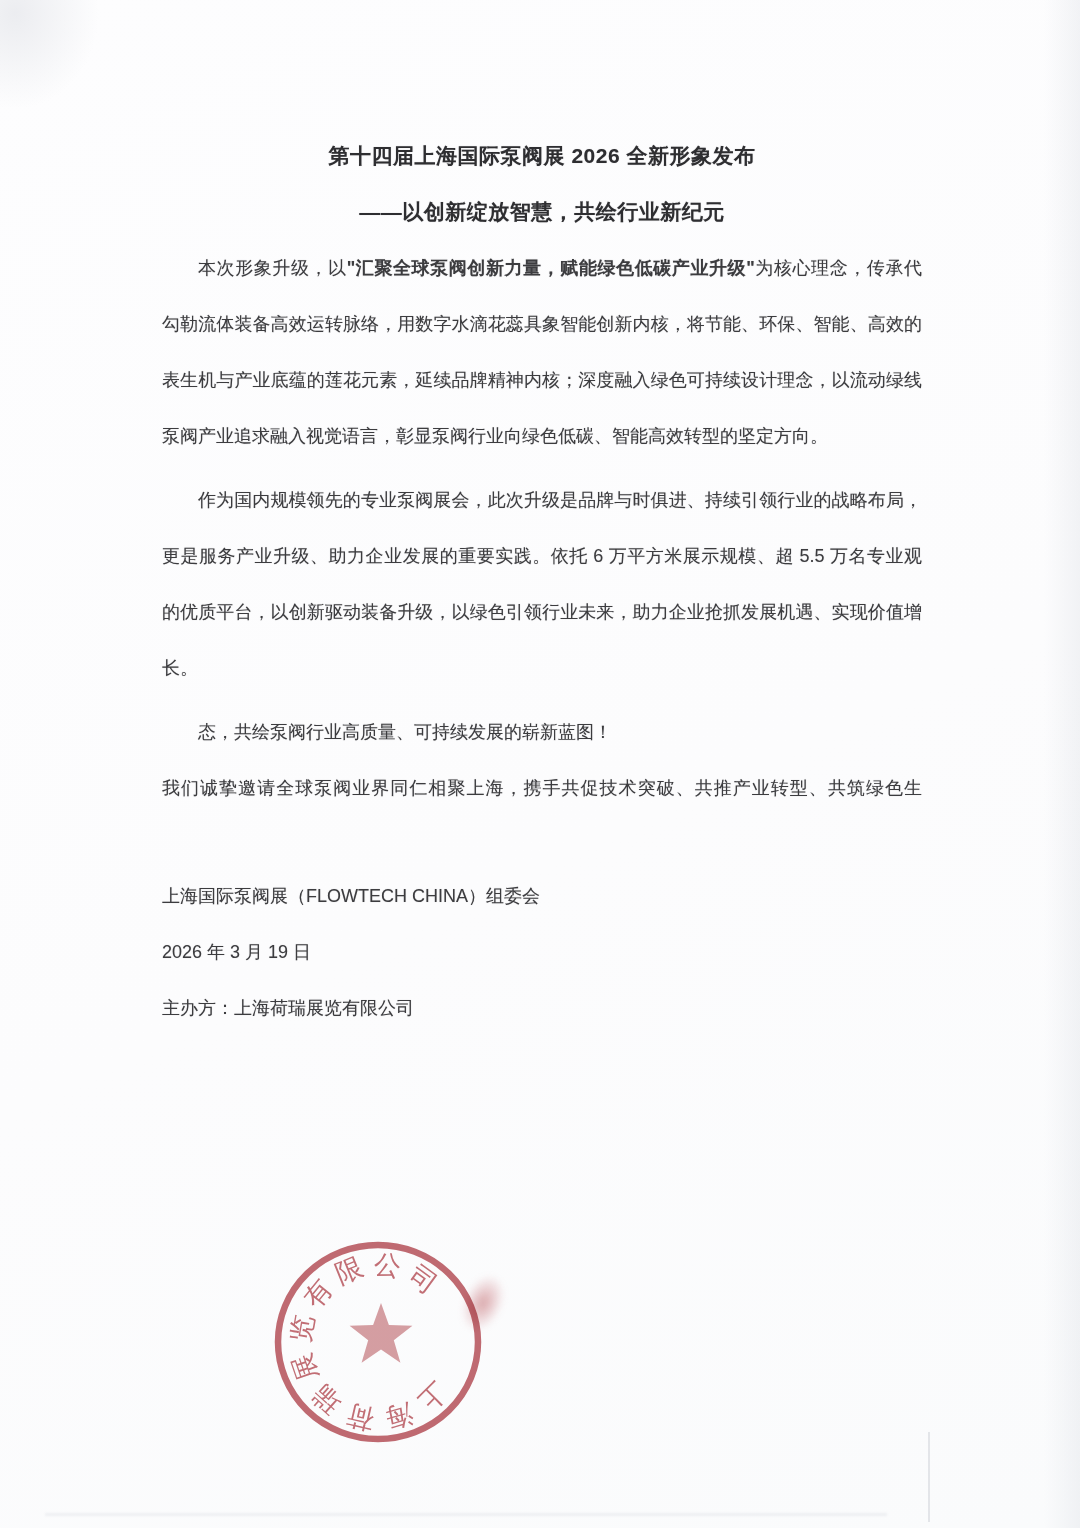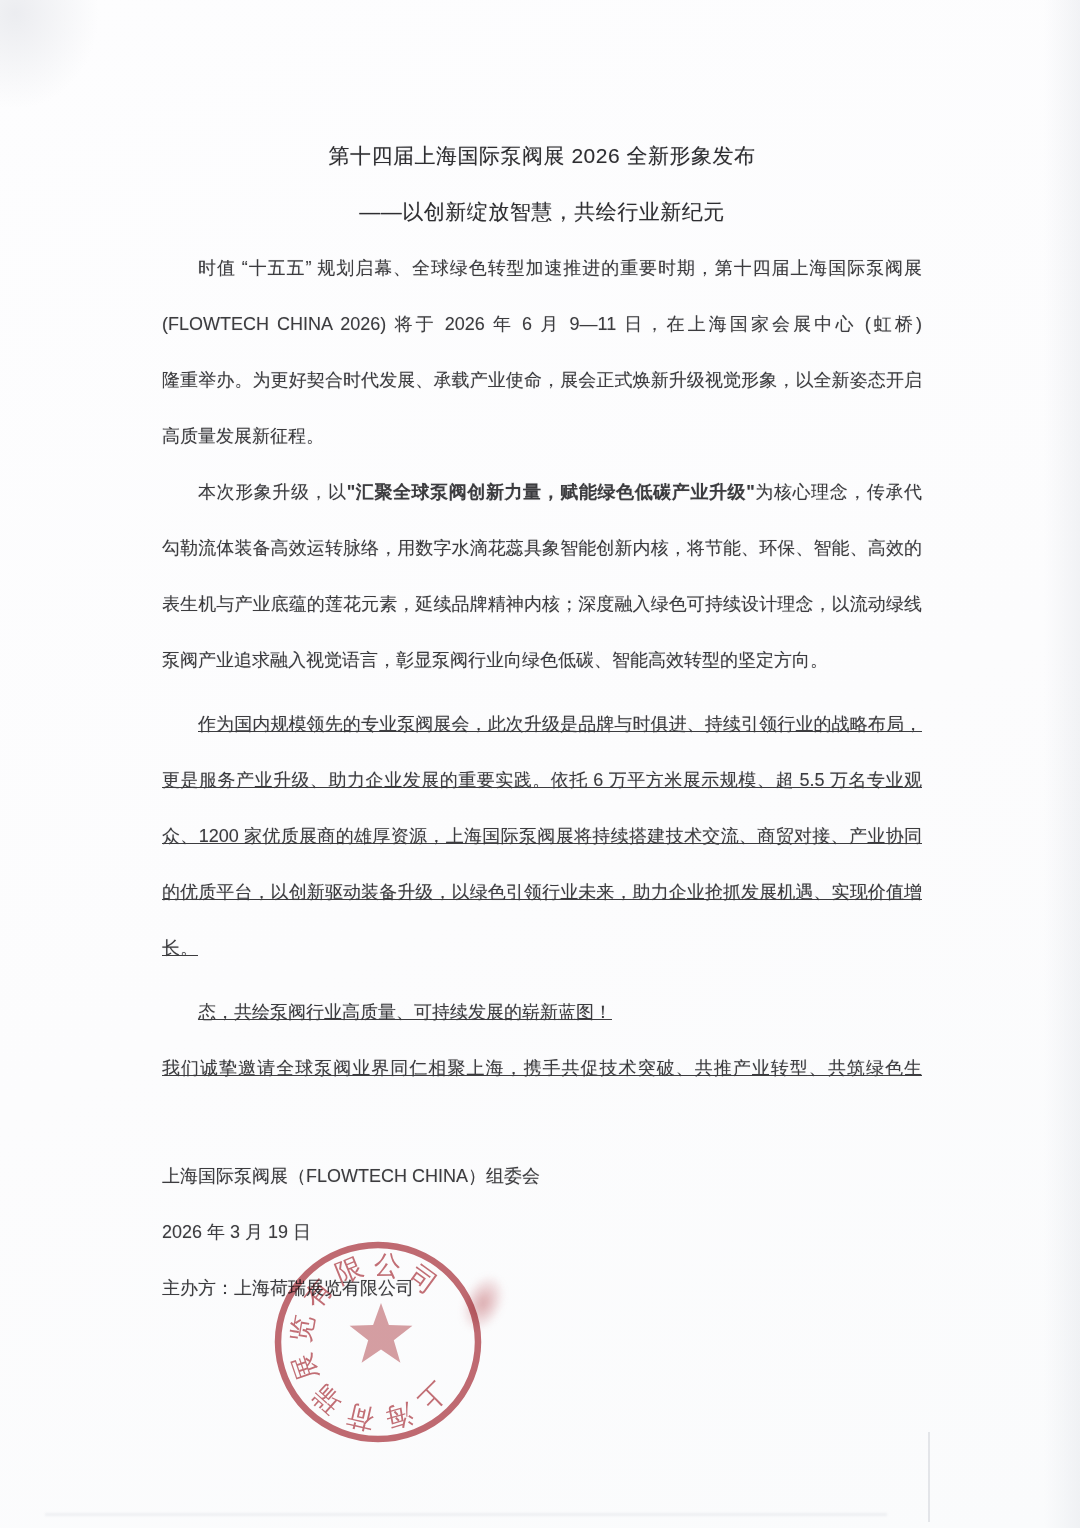--- a/index.html
+++ b/index.html
@@ -33,24 +33,24 @@
   }
 
   .doc {
     position:absolute; left:162px; top:128px; width:760px;
     color:var(--ink);
     font-size:18px; line-height:56px;
     text-shadow:0 0 1px rgba(60,60,63,0.30);
   }
   .title, .subtitle {
     height:56px; line-height:56px; text-align:center;
-    font-weight:400; font-size:21px; color:#2e2e31; letter-spacing:0.5px;
+    font-weight:700; font-size:21px; color:#2e2e31; letter-spacing:0.5px;
   }
   .para { margin:0; }
-  .para-gap { margin-top:8px;text-decoration:underline; }
+  .para-gap { margin-top:8px; }
   .line { height:56px; line-height:56px; text-align:justify; text-align-last:justify; }
   .line.last { text-align-last:left; }
   .para .line:first-child { text-indent:2em; }
   .line b { font-weight:700; }
   .closing { margin-top:52px; }
   .closing .line { text-align:center; text-align-last:left; }
 
   
   .seal {
     position:absolute; left:263px; top:1227px; width:230px; height:230px;
@@ -79,35 +79,28 @@
   <div class="artifact-corner"></div>
   <div class="artifact-right"></div>
   <div class="artifact-bottom"></div>
   <div class="artifact-scratch"></div>
 
   <div class="doc">
     <div class="title">第十四届上海国际泵阀展 2026 全新形象发布</div>
     <div class="subtitle">——以创新绽放智慧，共绘行业新纪元</div>
 
     <div class="para">
-        <div class="line">时值 “十五五” 规划启幕、全球绿色转型加速推进的重要时期，第十四届上海国际泵阀展</div>
-        <div class="line">(FLOWTECH CHINA 2026) 将于 2026 年 6 月 9—11 日，在上海国家会展中心 (虹桥)</div>
-        <div class="line">隆重举办。为更好契合时代发展、承载产业使命，展会正式焕新升级视觉形象，以全新姿态开启</div>
-        <div class="line last">高质量发展新征程。</div>
-      </div>
-    <div class="para">
         <div class="line"><span>本次形象升级，以</span><b>"汇聚全球泵阀创新力量，赋能绿色低碳产业升级"</b><span>为核心理念，传承代</span></div>
         <div class="line">勾勒流体装备高效运转脉络，用数字水滴花蕊具象智能创新内核，将节能、环保、智能、高效的</div>
         <div class="line">表生机与产业底蕴的莲花元素，延续品牌精神内核；深度融入绿色可持续设计理念，以流动绿线</div>
         <div class="line last">泵阀产业追求融入视觉语言，彰显泵阀行业向绿色低碳、智能高效转型的坚定方向。</div>
       </div>
     <div class="para para-gap">
         <div class="line">作为国内规模领先的专业泵阀展会，此次升级是品牌与时俱进、持续引领行业的战略布局，</div>
         <div class="line">更是服务产业升级、助力企业发展的重要实践。依托 6 万平方米展示规模、超 5.5 万名专业观</div>
-        <div class="line">众、1200 家优质展商的雄厚资源，上海国际泵阀展将持续搭建技术交流、商贸对接、产业协同</div>
         <div class="line">的优质平台，以创新驱动装备升级，以绿色引领行业未来，助力企业抢抓发展机遇、实现价值增</div>
         <div class="line last">长。</div>
       </div>
     <div class="para para-gap">
         <div class="line last">态，共绘泵阀行业高质量、可持续发展的崭新蓝图！</div>
         <div class="line">我们诚挚邀请全球泵阀业界同仁相聚上海，携手共促技术突破、共推产业转型、共筑绿色生</div>
       </div>
 
     <div class="closing">
       <div class="line last">上海国际泵阀展（FLOWTECH CHINA）组委会</div>

